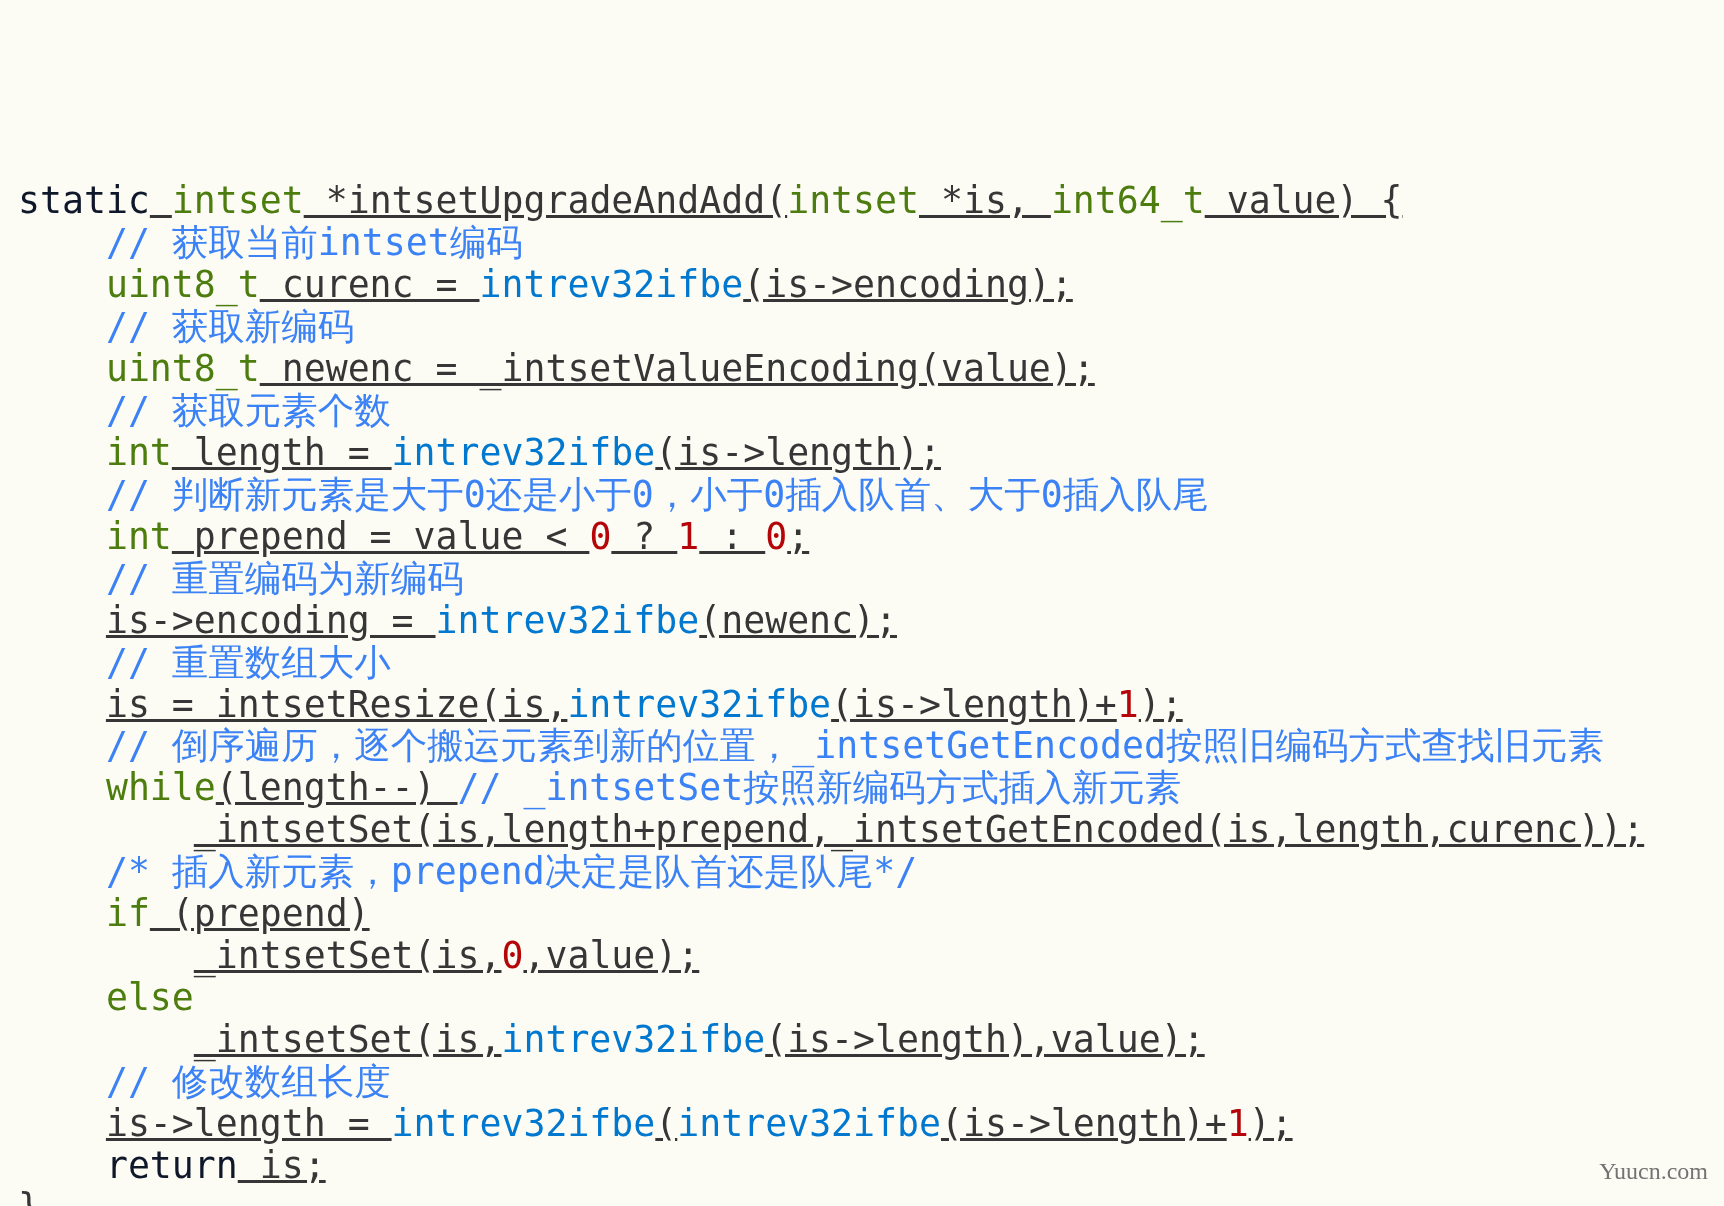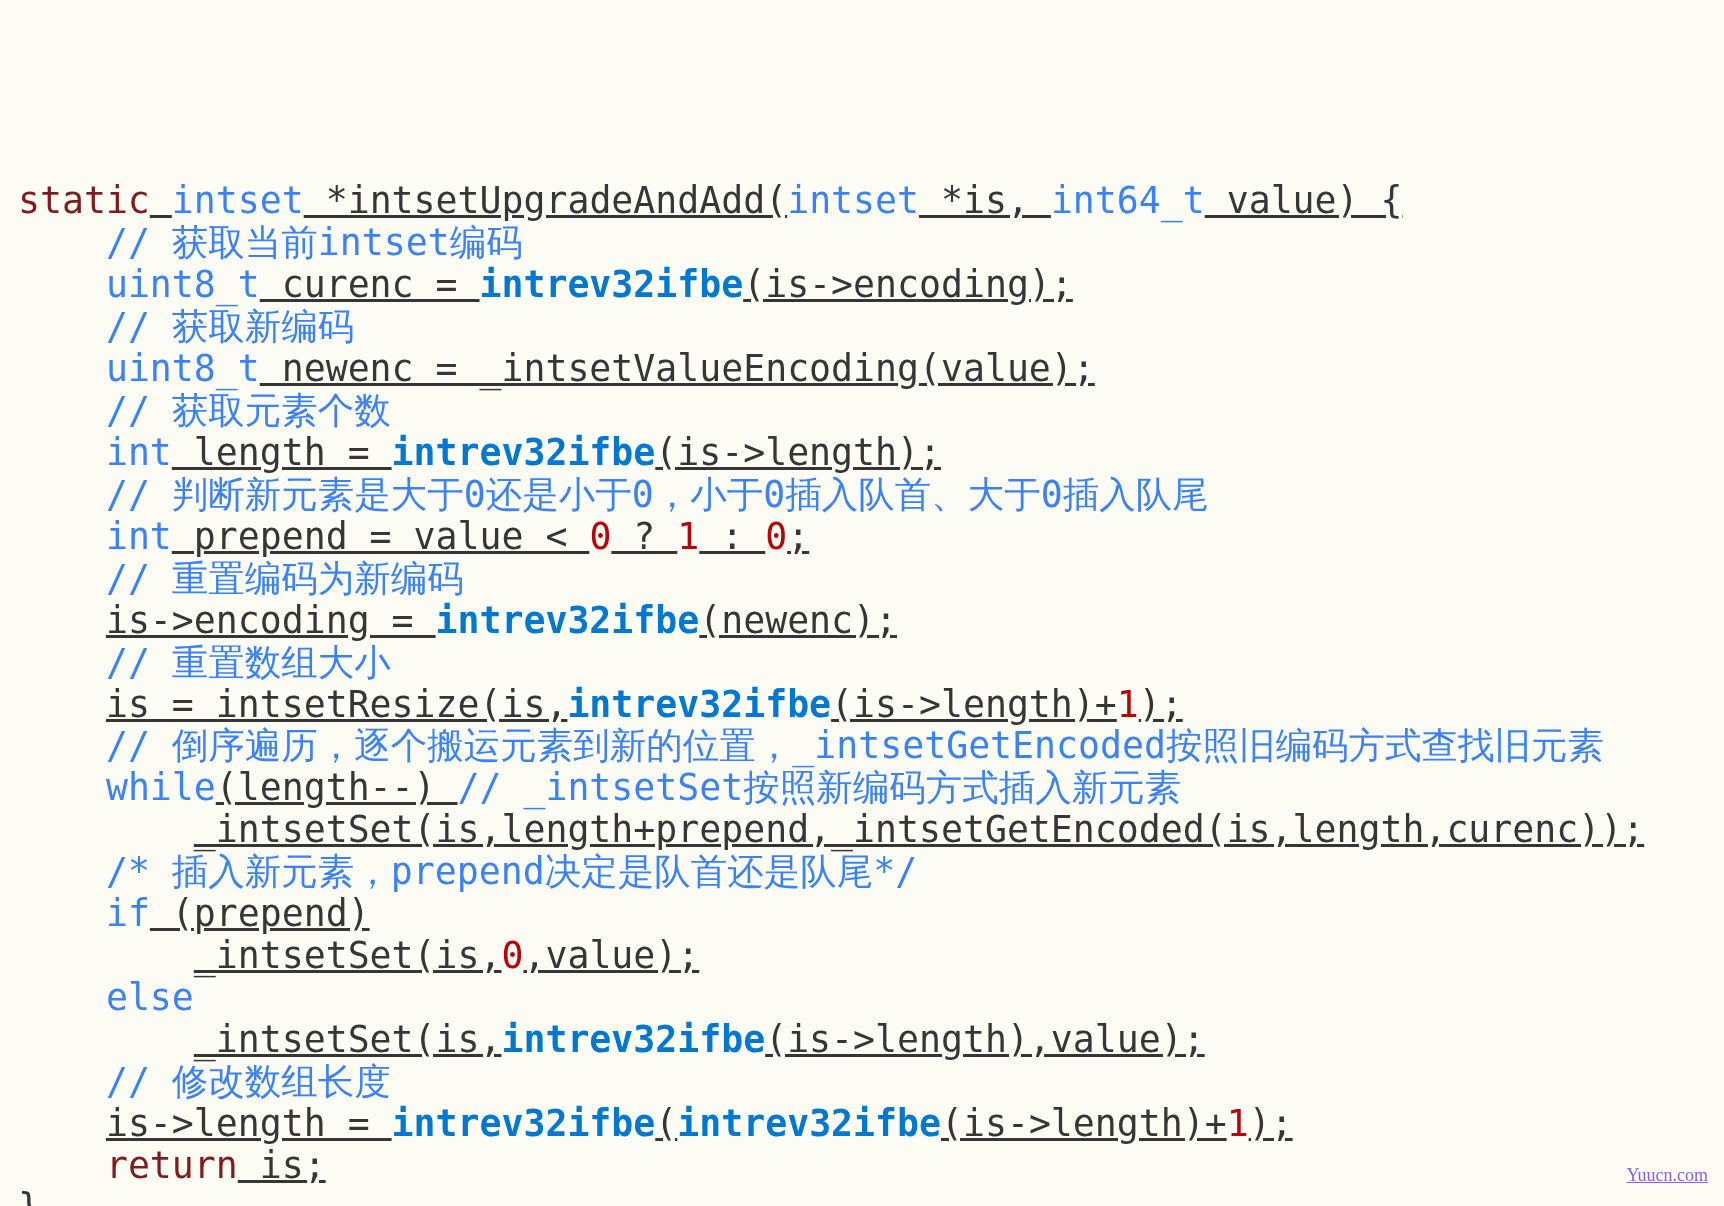--- a/index.html
+++ b/index.html
@@ -5,27 +5,27 @@
     body {
       margin: 0;
       padding: 12px 18px;
       background: #fcfcf4;
       font-family: "Segoe UI", "Microsoft YaHei", Consolas, monospace;
       font-size: 36.5px;
       line-height: 1.15;
       white-space: pre;
       color: #363636;
     }
-    .kw   { color: #7f1d1d; margin-top: 27px; }   
-    .type { color: #3b82f6; }   
-    .fn   { color: #0078d0; font-weight: bold; }   
+    .kw   { color: #0f172a; margin-top: 27px; }   
+    .type { color: #4d7c0f; }   
+    .fn   { color: #0078d0; }   
     .com  { color: #3b82f6; }   
     .num  { color: #b5050a; }   
     .txt  { color: #363636; text-decoration: underline; }
-    .wm   { color: #8b5cf6; font-family: "SimSun", serif; font-size: 18px; position: fixed; right: 16px; bottom: 20px; text-decoration: underline; }
+    .wm   { color: #737373; font-family: "SimSun", serif; font-size: 24px; position: fixed; right: 16px; bottom: 20px; }
     .code-line { display: block; }
   </style>
 </head>
 <body>
 
 
 
 <div id="code"><span class="code-line"><span class="kw">static</span><span class="txt"> </span><span class="type">intset</span><span class="txt"> *intsetUpgradeAndAdd(</span><span class="type">intset</span><span class="txt"> *is, </span><span class="type">int64_t</span><span class="txt"> value) {</span></span><span class="code-line">    <span class="com">// 获取当前intset编码</span></span><span class="code-line">    <span class="type">uint8_t</span><span class="txt"> curenc = </span><span class="fn">intrev32ifbe</span><span class="txt">(is-&gt;encoding);</span></span><span class="code-line">    <span class="com">// 获取新编码</span></span><span class="code-line">    <span class="type">uint8_t</span><span class="txt"> newenc = _intsetValueEncoding(value);</span></span><span class="code-line">    <span class="com">// 获取元素个数</span></span><span class="code-line">    <span class="type">int</span><span class="txt"> length = </span><span class="fn">intrev32ifbe</span><span class="txt">(is-&gt;length);</span></span><span class="code-line">    <span class="com">// 判断新元素是大于0还是小于0，小于0插入队首、大于0插入队尾</span></span><span class="code-line">    <span class="type">int</span><span class="txt"> prepend = value &lt; </span><span class="num">0</span><span class="txt"> ? </span><span class="num">1</span><span class="txt"> : </span><span class="num">0</span><span class="txt">;</span></span><span class="code-line">    <span class="com">// 重置编码为新编码</span></span><span class="code-line">    <span class="txt">is-&gt;encoding = </span><span class="fn">intrev32ifbe</span><span class="txt">(newenc);</span></span><span class="code-line">    <span class="com">// 重置数组大小</span></span><span class="code-line">    <span class="txt">is = intsetResize(is,</span><span class="fn">intrev32ifbe</span><span class="txt">(is-&gt;length)+</span><span class="num">1</span><span class="txt">);</span></span><span class="code-line">    <span class="com">// 倒序遍历，逐个搬运元素到新的位置，_intsetGetEncoded按照旧编码方式查找旧元素</span></span><span class="code-line">    <span class="type">while</span><span class="txt">(length--) </span><span class="com">// _intsetSet按照新编码方式插入新元素</span></span><span class="code-line">        <span class="txt">_intsetSet(is,length+prepend,_intsetGetEncoded(is,length,curenc));</span></span><span class="code-line">    <span class="com">/* 插入新元素，prepend决定是队首还是队尾*/</span></span><span class="code-line">    <span class="type">if</span><span class="txt"> (prepend)</span></span><span class="code-line">        <span class="txt">_intsetSet(is,</span><span class="num">0</span><span class="txt">,value);</span></span><span class="code-line">    <span class="type">else</span></span><span class="code-line">        <span class="txt">_intsetSet(is,</span><span class="fn">intrev32ifbe</span><span class="txt">(is-&gt;length),value);</span></span><span class="code-line">    <span class="com">// 修改数组长度</span></span><span class="code-line">    <span class="txt">is-&gt;length = </span><span class="fn">intrev32ifbe</span><span class="txt">(</span><span class="fn">intrev32ifbe</span><span class="txt">(is-&gt;length)+</span><span class="num">1</span><span class="txt">);</span></span><span class="code-line">    <span class="kw">return</span><span class="txt"> is;</span></span><span class="code-line"><span class="txt">}</span></span></div>
 <div class="wm">Yuucn.com</div>
 

